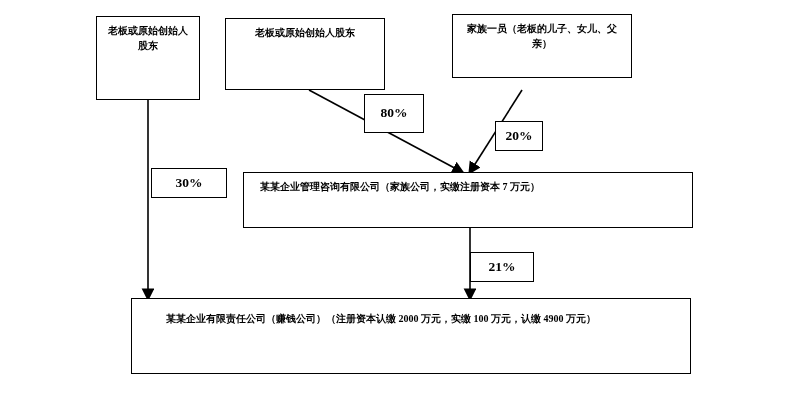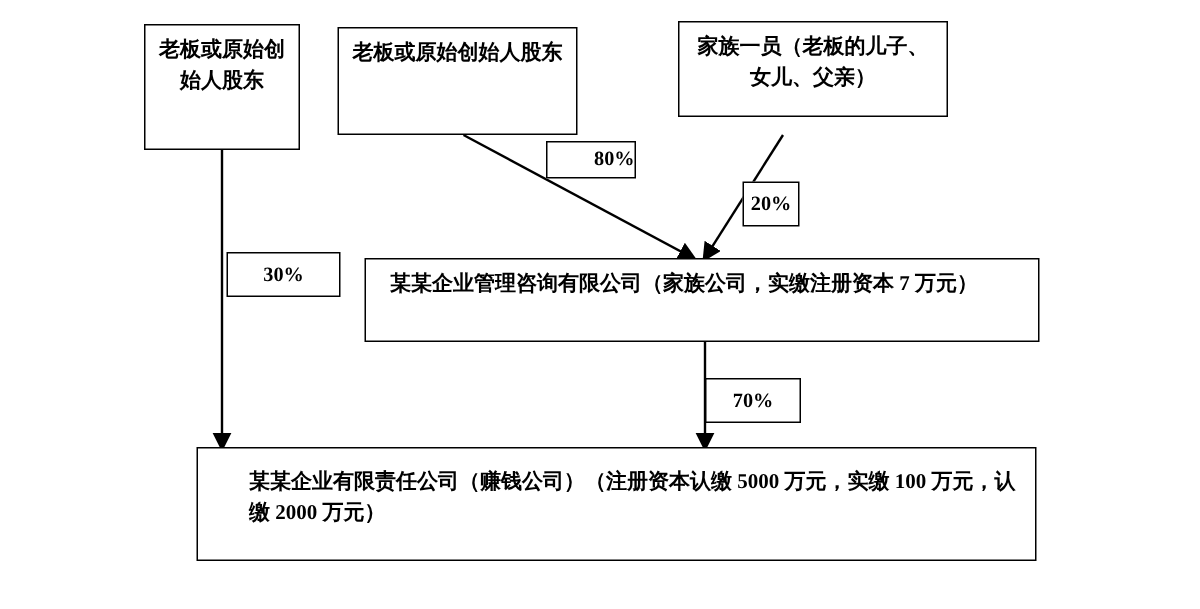--- a/index.html
+++ b/index.html
@@ -19,21 +19,21 @@
     position: absolute;
     box-sizing: border-box;
     border: 1px solid #000000;
     background: #ffffff;
     color: #000000;
     font-weight: bold;
     line-height: 1.5;
     z-index: 2;
   }
   .node {
-    font-size: 14px;
+    font-size: 10px;
     padding: 6px 8px;
   }
   .node-center {
     text-align: center;
   }
   .node-left {
     text-align: left;
   }
   .label {
     font-size: 13.5px;
@@ -82,32 +82,32 @@
 
   <div class="box node node-center" style="left:452px; top:14px; width:180px; height:64px;">
     <span>家族一员（老板的儿子、女儿、父亲）</span>
   </div>
 
   <div class="box node node-left" style="left:243px; top:172px; width:450px; height:56px; padding-left:16px;">
     <span>某某企业管理咨询有限公司（家族公司，实缴注册资本 7 万元）</span>
   </div>
 
   <div class="box node node-left" style="left:131px; top:298px; width:560px; height:76px; padding-left:34px; padding-top:12px;">
-    <span>某某企业有限责任公司（赚钱公司）（注册资本认缴 5000 万元，实缴 100 万元，认缴 2000 万元）</span>
+    <span>某某企业有限责任公司（赚钱公司）（注册资本认缴 2000 万元，实缴 100 万元，认缴 4900 万元）</span>
   </div>
 
-  <div class="box label" style="left:364px; top:94px; width:60px; height:25px;justify-content:flex-end;">
+  <div class="box label" style="left:364px; top:94px; width:60px; height:39px;">
     <span>80%</span>
   </div>
 
-  <div class="box label" style="left:495px; top:121px; width:38px; height:30px;">
+  <div class="box label" style="left:495px; top:121px; width:48px; height:30px;">
     <span>20%</span>
   </div>
 
   <div class="box label" style="left:151px; top:168px; width:76px; height:30px;">
     <span>30%</span>
   </div>
 
   <div class="box label" style="left:470px; top:252px; width:64px; height:30px;">
-    <span>70%</span>
+    <span>21%</span>
   </div>
 
 </div>
 
 </body></html>

